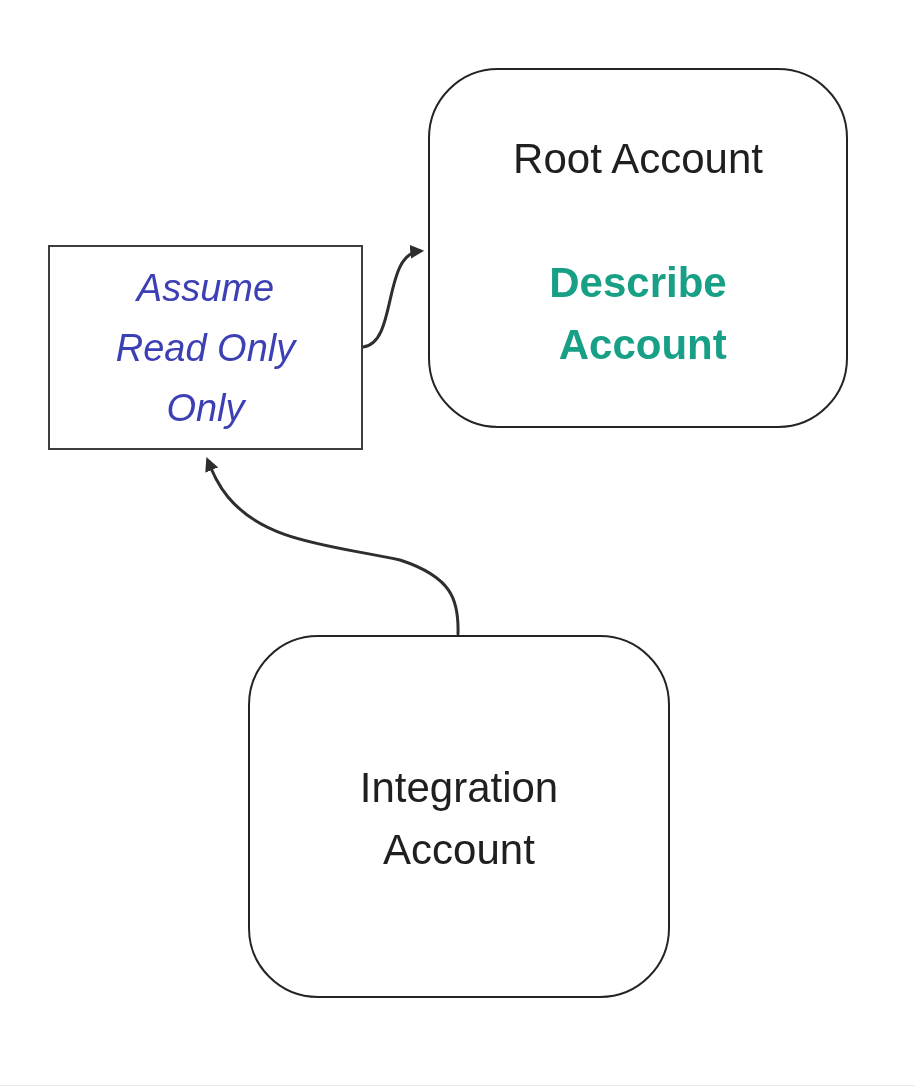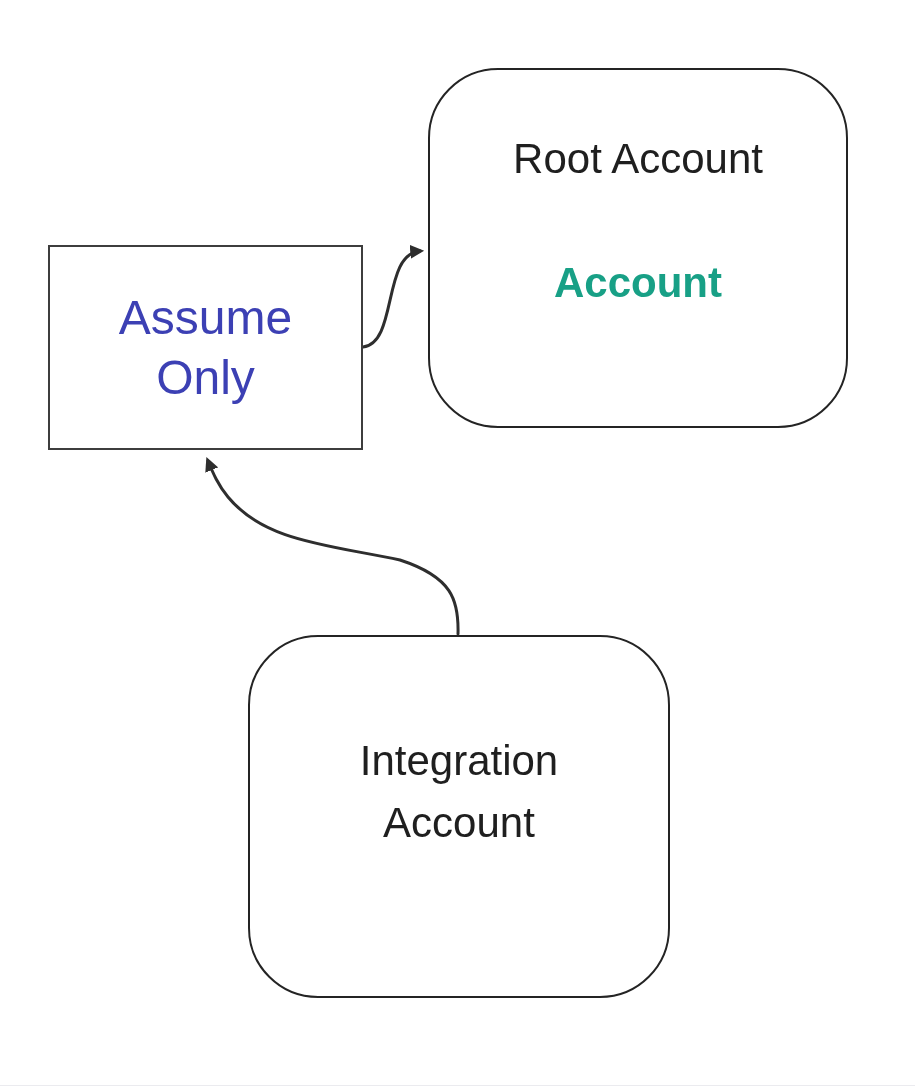--- a/index.html
+++ b/index.html
@@ -58,40 +58,41 @@
     padding-top: 58px;
   }
   .node-assume {
     left: 48px; top: 245px;
     width: 315px; height: 205px;
     justify-content: center;
   }
   .node-integration {
     left: 248px; top: 635px;
     width: 422px; height: 363px;
-    padding-top: 93px;
+    padding-top: 120px;
   }
   .node-title-line {
     font-size: 42px;
     line-height: 62px;
     color: var(--text);
     font-weight: 400;
   }
   .node-action {
     margin-top: 62px;
   }
   .action-line {
     font-size: 42px;
     line-height: 62px;
     font-weight: 700;
     color: var(--accent-teal);
   }
   .assume-line {
-    font-size: 48px;
+    font-size: 38px;
     line-height: 60px;
+    font-style: italic;
     font-weight: 400;
     color: var(--label-blue);
   }
   .bottom-hairline {
     position: absolute;
     left: 0; right: 0;
     top: 1085px;
     height: 1px;
     background: var(--hairline);
   }
@@ -107,26 +108,28 @@
         <path class="arrow-head" d="M 0 0 L 10 5 L 0 10 z"></path>
       </marker>
     </defs>
     <path class="edge-path" d="M 363 347 C 398 343, 382 254, 420 251" marker-end="url(#arrow)"></path>
     <path class="edge-path" d="M 458 634 C 459 600, 452 577, 400 560 C 330 545, 265 542, 228 497 C 218 485, 213 473, 208 461" marker-end="url(#arrow)"></path>
   </svg>
 
   <div class="node node-rounded node-root">
     <div class="node-title-line">Root Account</div>
     <div class="node-action">
+      <div class="action-line">Describe</div>
       <div class="action-line">Account</div>
     </div>
   </div>
 
   <div class="node node-rect node-assume">
     <div class="assume-line">Assume</div>
+    <div class="assume-line">Read Only</div>
     <div class="assume-line">Only</div>
   </div>
 
   <div class="node node-rounded node-integration">
     <div class="node-title-line">Integration</div>
     <div class="node-title-line">Account</div>
   </div>
 
   <div class="bottom-hairline"></div>
 

